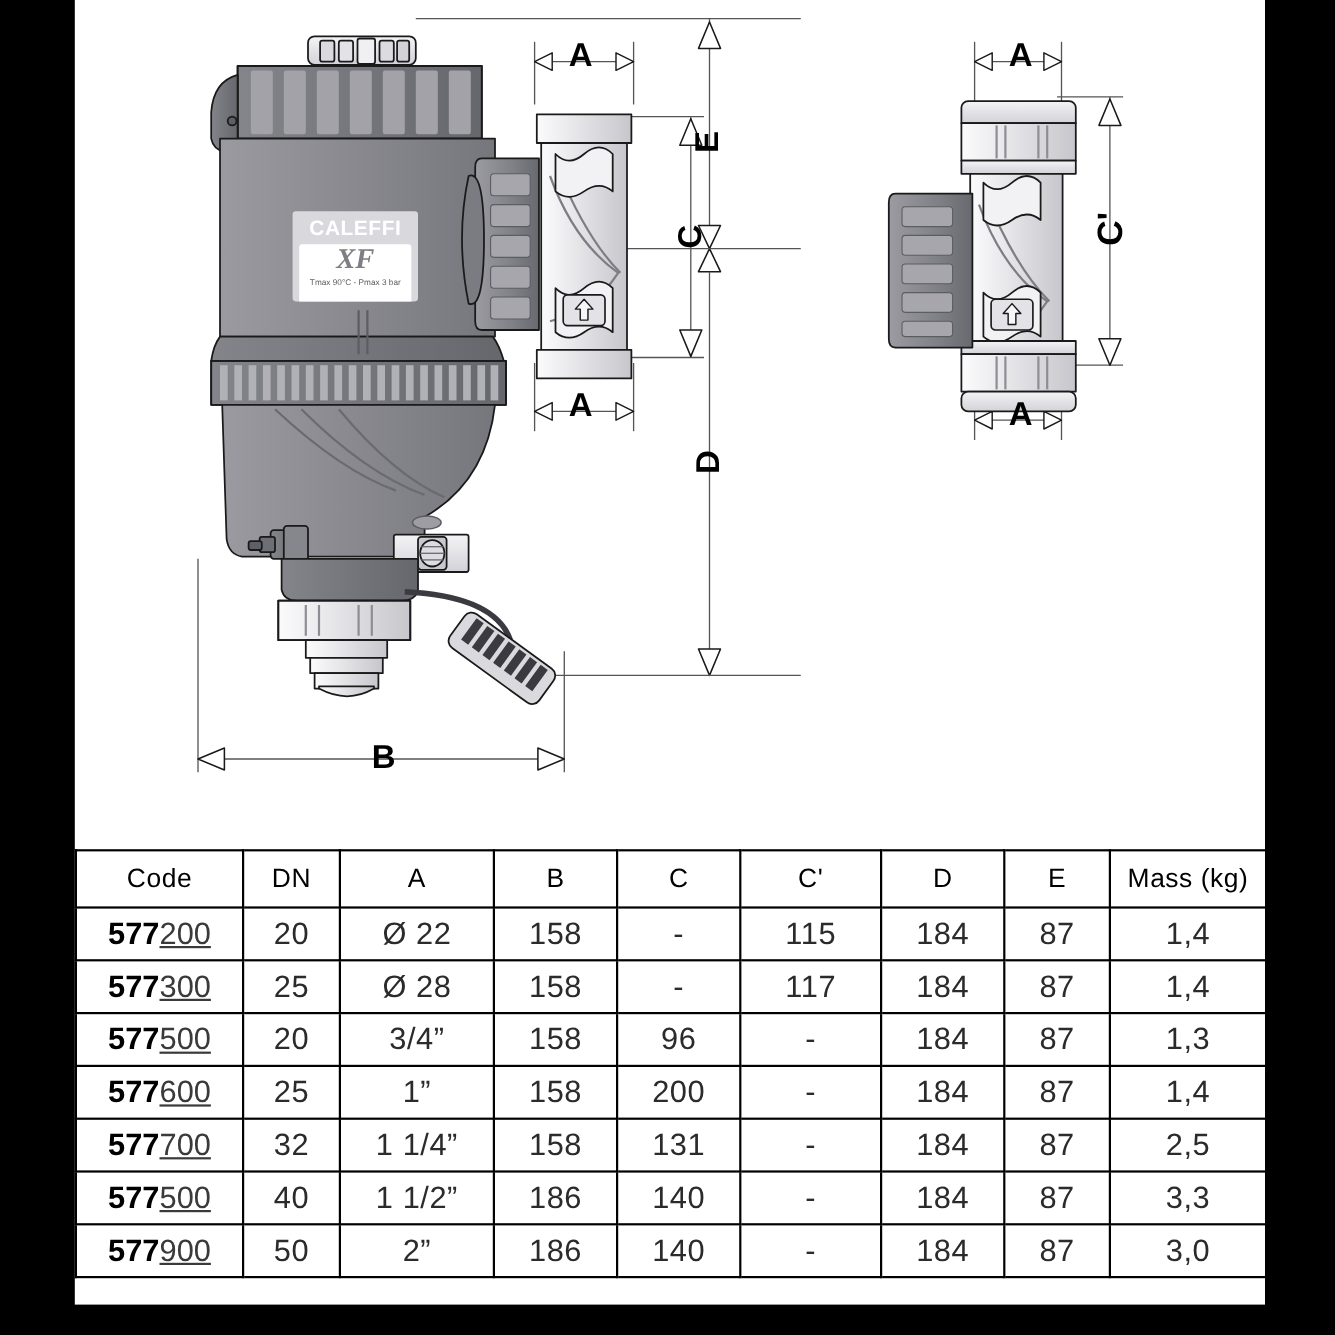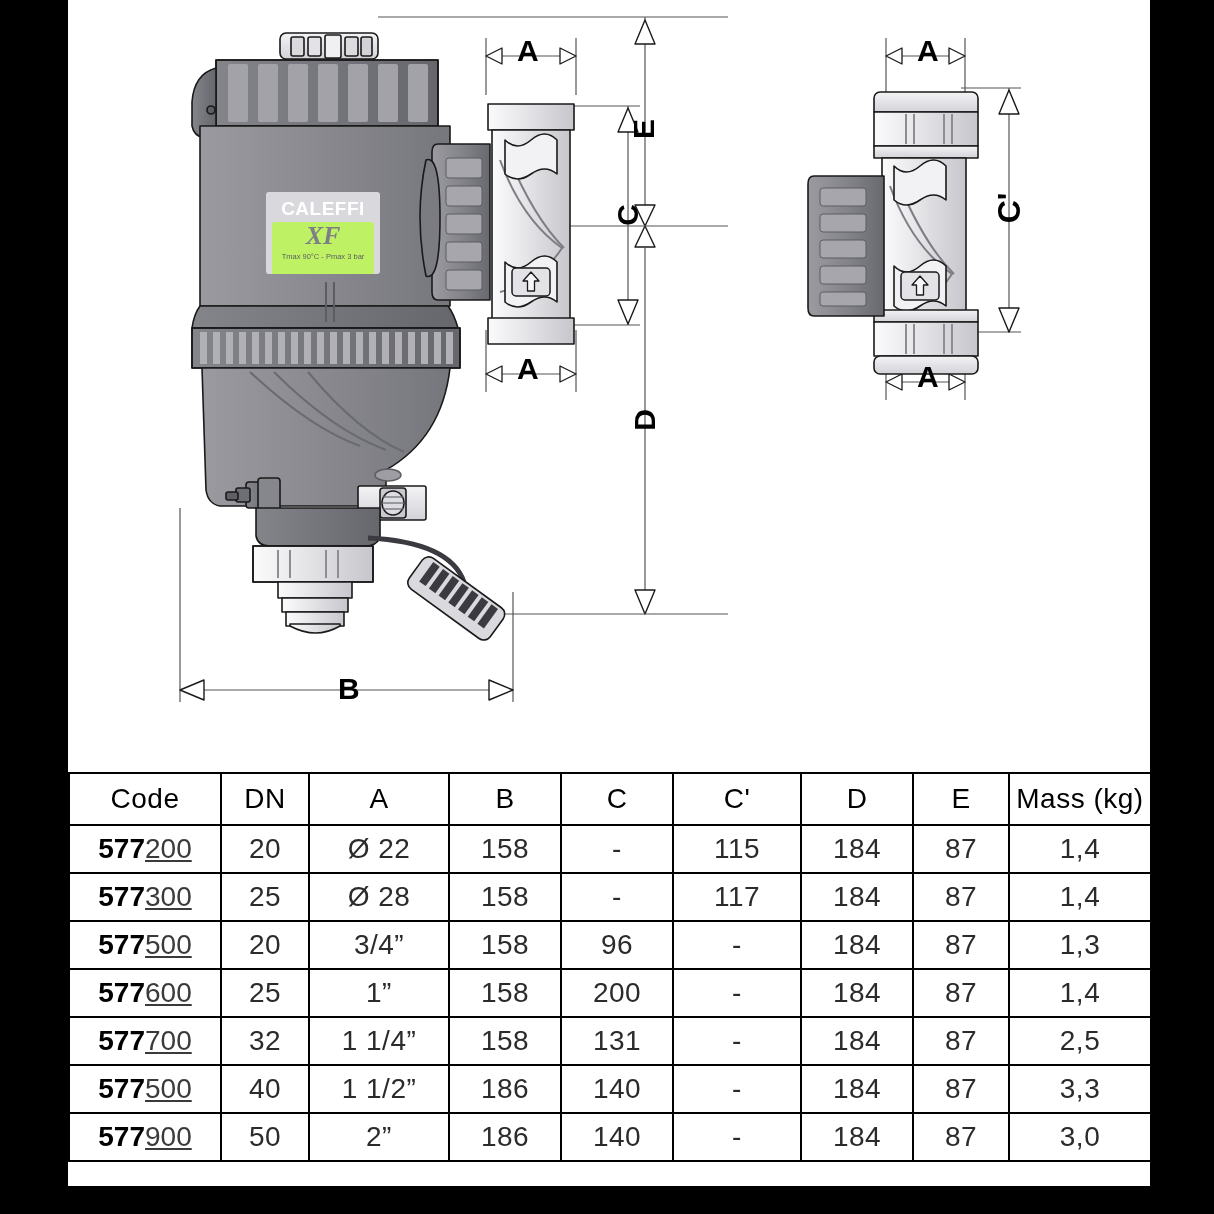--- a/index.html
+++ b/index.html
@@ -50,21 +50,21 @@
     vertical-align: middle;
     font-family: "Liberation Sans", sans-serif;
     font-size: 27px;
     font-weight: 400;
     color: #1a1a1a;
     letter-spacing: 0.5px;
     padding: 0 2px;
     white-space: nowrap;
   }
   table.spec th {
-    font-size: 28px;
+    font-size: 24px;
     font-weight: 400;
     color: #000;
     height: 52px;
   }
   table.spec tbody td { font-size: 28px; color: #2b2b2b; }
   td.code-cell { text-align: left; padding-left: 18px; font-size: 28px; }
   td.code-cell .pfx { font-weight: 700; color: #000; letter-spacing: 0px; text-align: center; }
   td.code-cell .sfx { font-weight: 400; color: #3a3a3a; letter-spacing: 0px; text-decoration: underline; }
 
   
@@ -415,21 +415,21 @@
       <div class="dimlabel" style="left:849px; top:36px;">A</div>
       <div class="dimlabel" style="left:849px; top:362px;">A</div>
       <div class="dimlabel" style="left:270px; top:674px;">B</div>
       <div class="dimlabel rot90" style="left:549px; top:200px;">C</div>
       <div class="dimlabel rot90" style="left:926px; top:192px; font-size:32px;">C'</div>
       <div class="dimlabel rot90" style="left:566px; top:405px;">D</div>
       <div class="dimlabel rot90" style="left:566px; top:114px;">E</div>
 
       <div class="prod-label" style="left:198px; top:173px; width:114px; height:82px;margin-top:19px;">
         <div class="prod-brand" style="font-size:19px; margin-top:6px;">CALEFFI</div>
-        <div style="background:#bef264; margin:2px 6px 0 6px; border-radius:3px; padding-bottom:18px;">
+        <div style="background:#ffffff; margin:2px 6px 0 6px; border-radius:3px; padding-bottom:18px;">
           <div class="prod-model" style="font-size:26px; line-height:1.05;">XF</div>
           <div class="prod-spec" style="font-size:7.5px; margin-top:3px;">Tmax 90°C  -  Pmax 3 bar</div>
         </div>
       </div>
     </div>
 
     <div class="table-wrap">
       <table class="spec">
         <colgroup>
           <col class="c-code">

